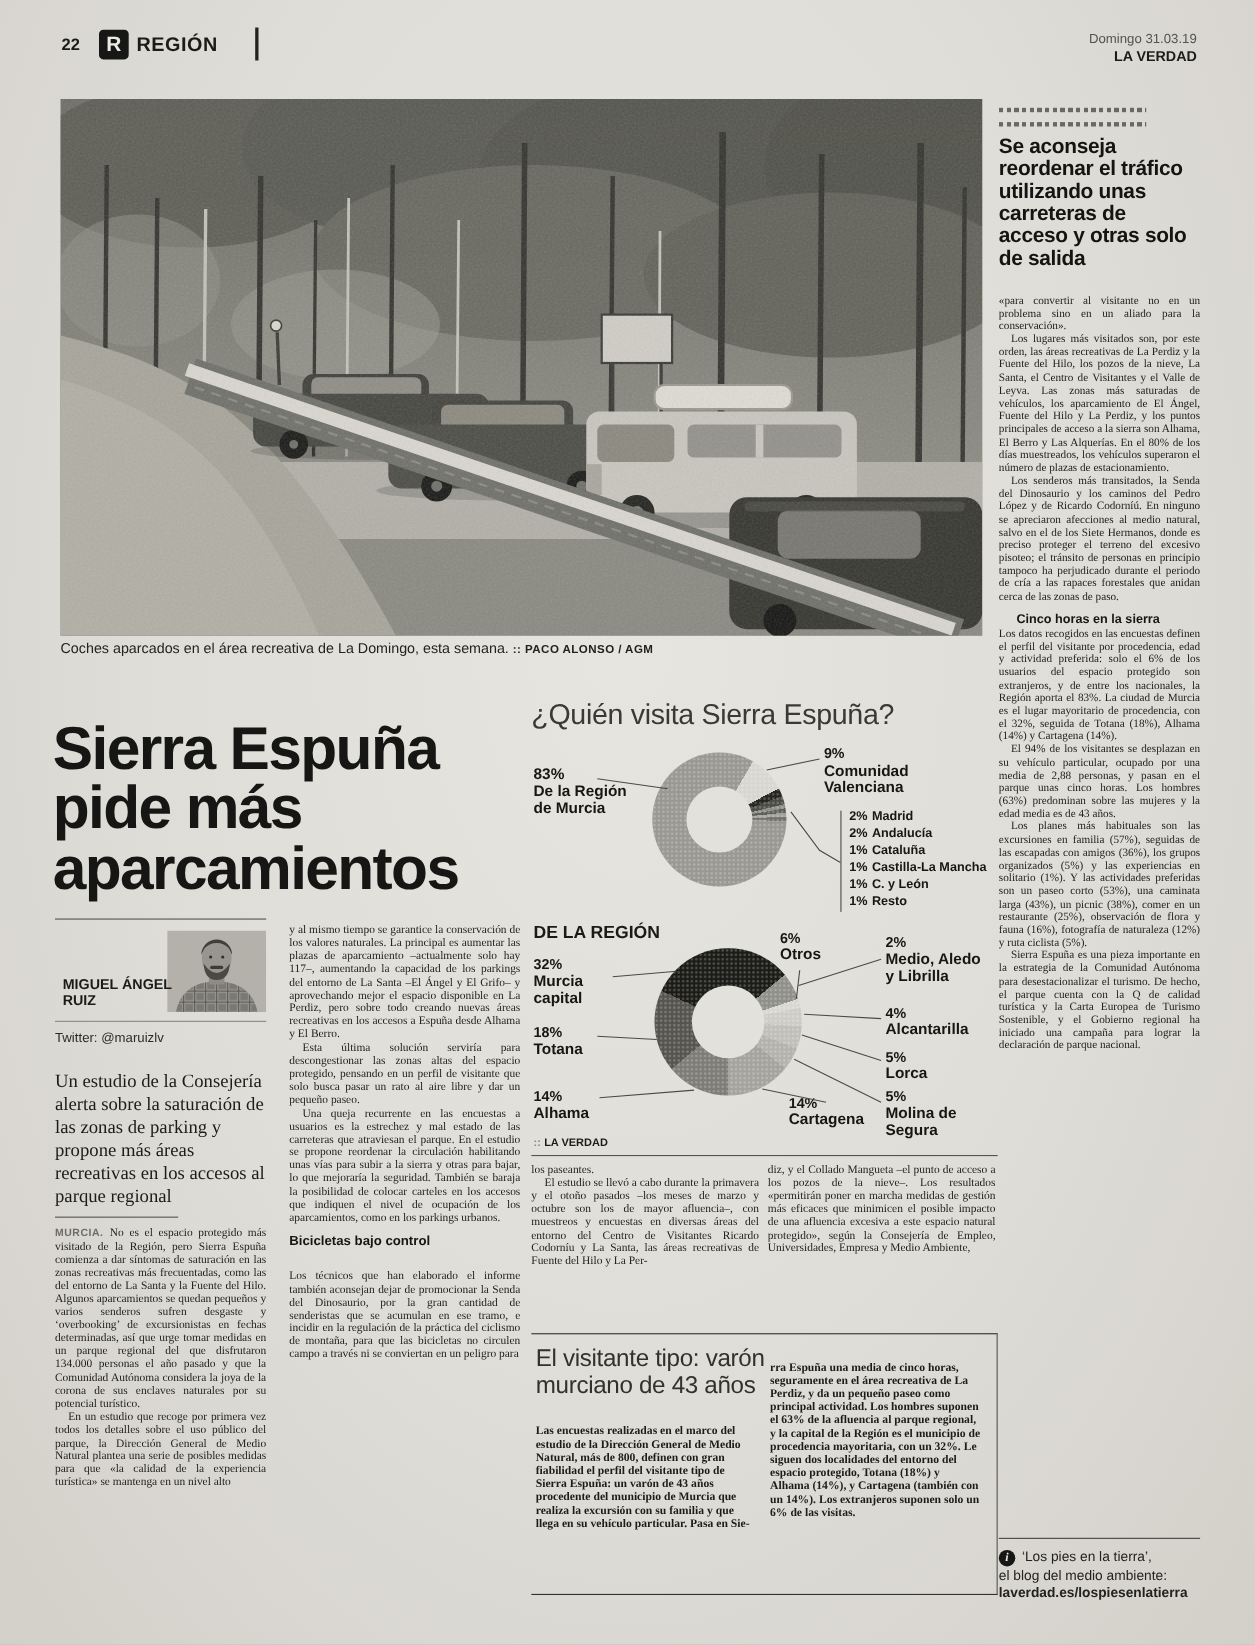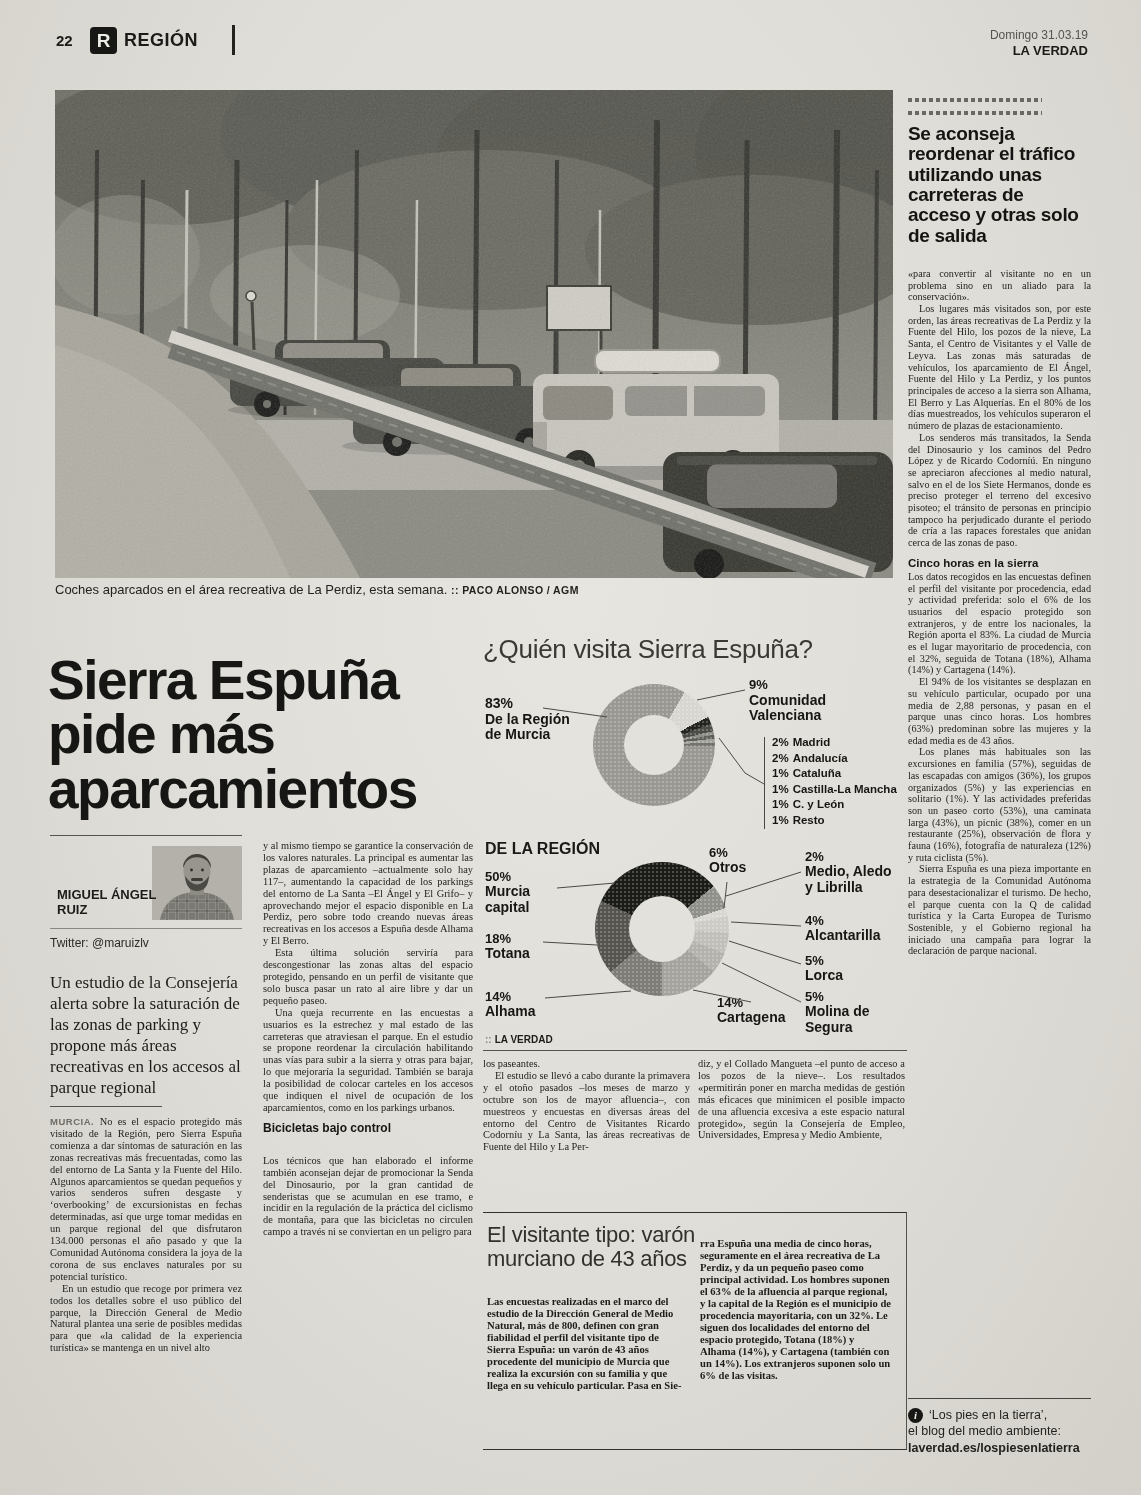--- a/index.html
+++ b/index.html
@@ -85,21 +85,21 @@
   .boxA{left:4px;top:72px;width:198px;}
   .boxB{left:217px;top:14px;width:192px;}
   
   .sidebar{left:908px;top:98px;width:183px;}
   .squiggle{width:134px;height:4px;margin:0 0 9px;
     background:repeating-linear-gradient(90deg,#6a6862 0 4px,transparent 4px 7px);}
   .sb-head{font:bold 19px/1.07 "Liberation Sans",sans-serif;letter-spacing:-.3px;color:#141412;margin:0 0 22px;}
   .sb-body{font:10.2px/11.7px "Liberation Serif",serif;text-align:justify;color:#1e1e1c;margin-top:10px;}
   .sb-body p{margin:0;text-indent:11px;}
   .sb-body p:first-child{text-indent:0;}
-  .sb-sub{font:bold 11.5px "Liberation Sans",sans-serif;margin:8px 0 2px;color:#161614;}
+  .sb-sub{font:bold 11.5px "Liberation Sans",sans-serif;margin:8px 16px 2px;color:#161614;}
   .sb-footer{left:908px;top:1398px;width:183px;border-top:1px solid #44423e;padding-top:8px;
     font:12.5px/1.3 "Liberation Sans",sans-serif;color:#22221f;}
   .info-ic{display:inline-block;width:15px;height:15px;border-radius:50%;background:#171715;color:#ece9e4;
     font:bold italic 11px/15px "Liberation Serif",serif;text-align:center;margin-right:6px;}
   .sb-url{font-weight:bold;}
 </style>
 </head>
 <body>
 
 <div id="page">
@@ -208,21 +208,21 @@
       </g>
       <g>
         <line x1="118" y1="252" x2="816" y2="489" stroke="#70706a" stroke-width="34"></line>
         <line x1="115" y1="246" x2="812" y2="482" stroke="#d9d7cf" stroke-width="12"></line>
         <line x1="122" y1="262" x2="818" y2="498" stroke="#8a8a82" stroke-width="2" stroke-dasharray="9 7"></line>
       </g>
       <rect width="838" height="488" filter="url(#grain)" opacity="0.18"></rect>
     </svg>
   </div>
   <div class="abs caption">
-    <span>Coches aparcados en el área recreativa de La Perdiz, esta semana.</span>
+    <span>Coches aparcados en el área recreativa de La Domingo, esta semana.</span>
     <b>:: PACO ALONSO / AGM</b>
   </div>
 
   <h1 class="abs headline">Sierra Espuña pide más aparcamientos</h1>
 
   <div class="abs chart1">
     <div class="chart-title">¿Quién visita Sierra Espuña?</div>
     <div class="donut" id="donut1" style="background: conic-gradient(from 30deg, rgb(216, 214, 208) 0deg, rgb(216, 214, 208) 32.4deg, rgb(36, 36, 33) 32.4deg, rgb(36, 36, 33) 39.6deg, rgb(76, 76, 70) 39.6deg, rgb(76, 76, 70) 46.8deg, rgb(142, 142, 136) 46.8deg, rgb(142, 142, 136) 50.4deg, rgb(95, 95, 89) 50.4deg, rgb(95, 95, 89) 54deg, rgb(162, 162, 155) 54deg, rgb(162, 162, 155) 57.6deg, rgb(115, 115, 108) 57.6deg, rgb(115, 115, 108) 61.2deg, rgb(154, 152, 146) 61.2deg, rgb(154, 152, 146) 360deg);">
         <div class="hole"></div>
       </div>
@@ -251,21 +251,21 @@
       </g>
     </svg>
   </div>
 
   <div class="abs chart2">
     <div class="chart2-hd">DE LA REGIÓN</div>
     <div class="donut" id="donut2" style="background: conic-gradient(from 295deg, rgb(27, 27, 24) 0deg, rgb(27, 27, 24) 115.2deg, rgb(144, 144, 138) 115.2deg, rgb(144, 144, 138) 136.8deg, rgb(217, 215, 209) 136.8deg, rgb(217, 215, 209) 144deg, rgb(206, 204, 198) 144deg, rgb(206, 204, 198) 158.4deg, rgb(193, 191, 185) 158.4deg, rgb(193, 191, 185) 176.4deg, rgb(180, 178, 172) 176.4deg, rgb(180, 178, 172) 194.4deg, rgb(165, 163, 157) 194.4deg, rgb(165, 163, 157) 244.8deg, rgb(126, 124, 118) 244.8deg, rgb(126, 124, 118) 295.2deg, rgb(86, 84, 79) 295.2deg, rgb(86, 84, 79) 360deg);">
         <div class="hole"></div>
       </div>
     <div class="clabel c2l l-murcia">
-        <b>50%</b>
+        <b>32%</b>
         <span>Murcia capital</span>
       </div>
     <div class="clabel c2l l-totana">
         <b>18%</b>
         <span>Totana</span>
       </div>
     <div class="clabel c2l l-alhama">
         <b>14%</b>
         <span>Alhama</span>
       </div>

